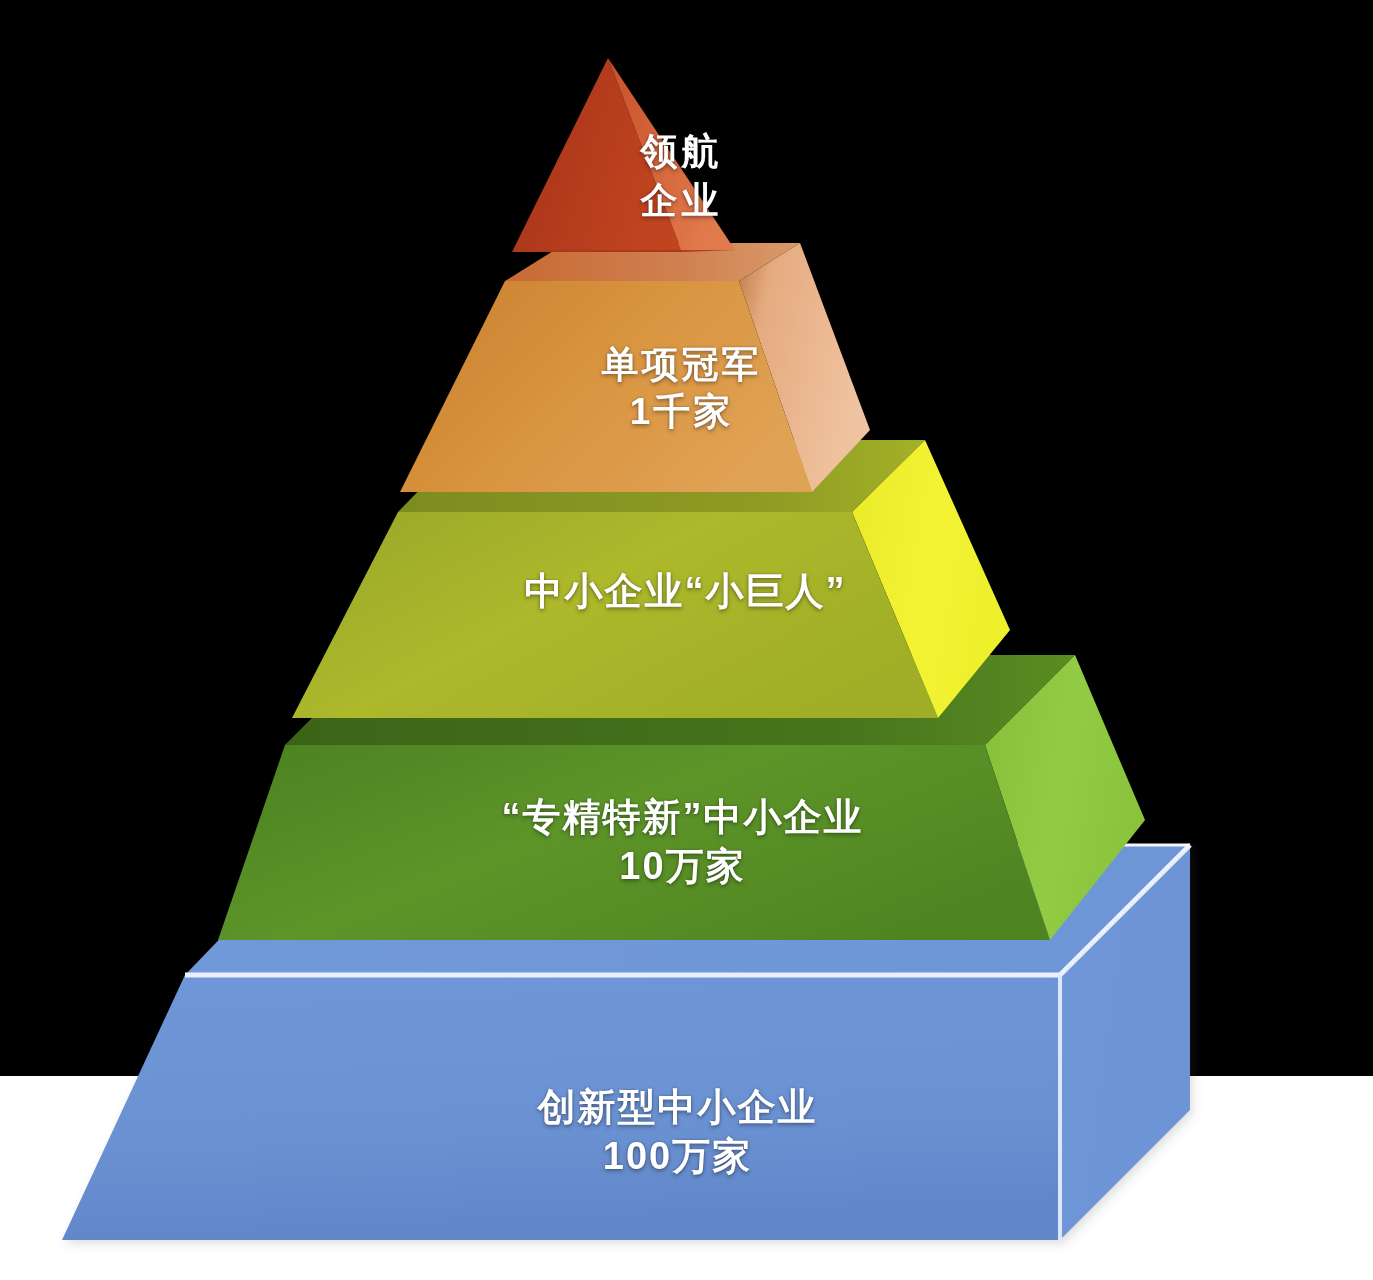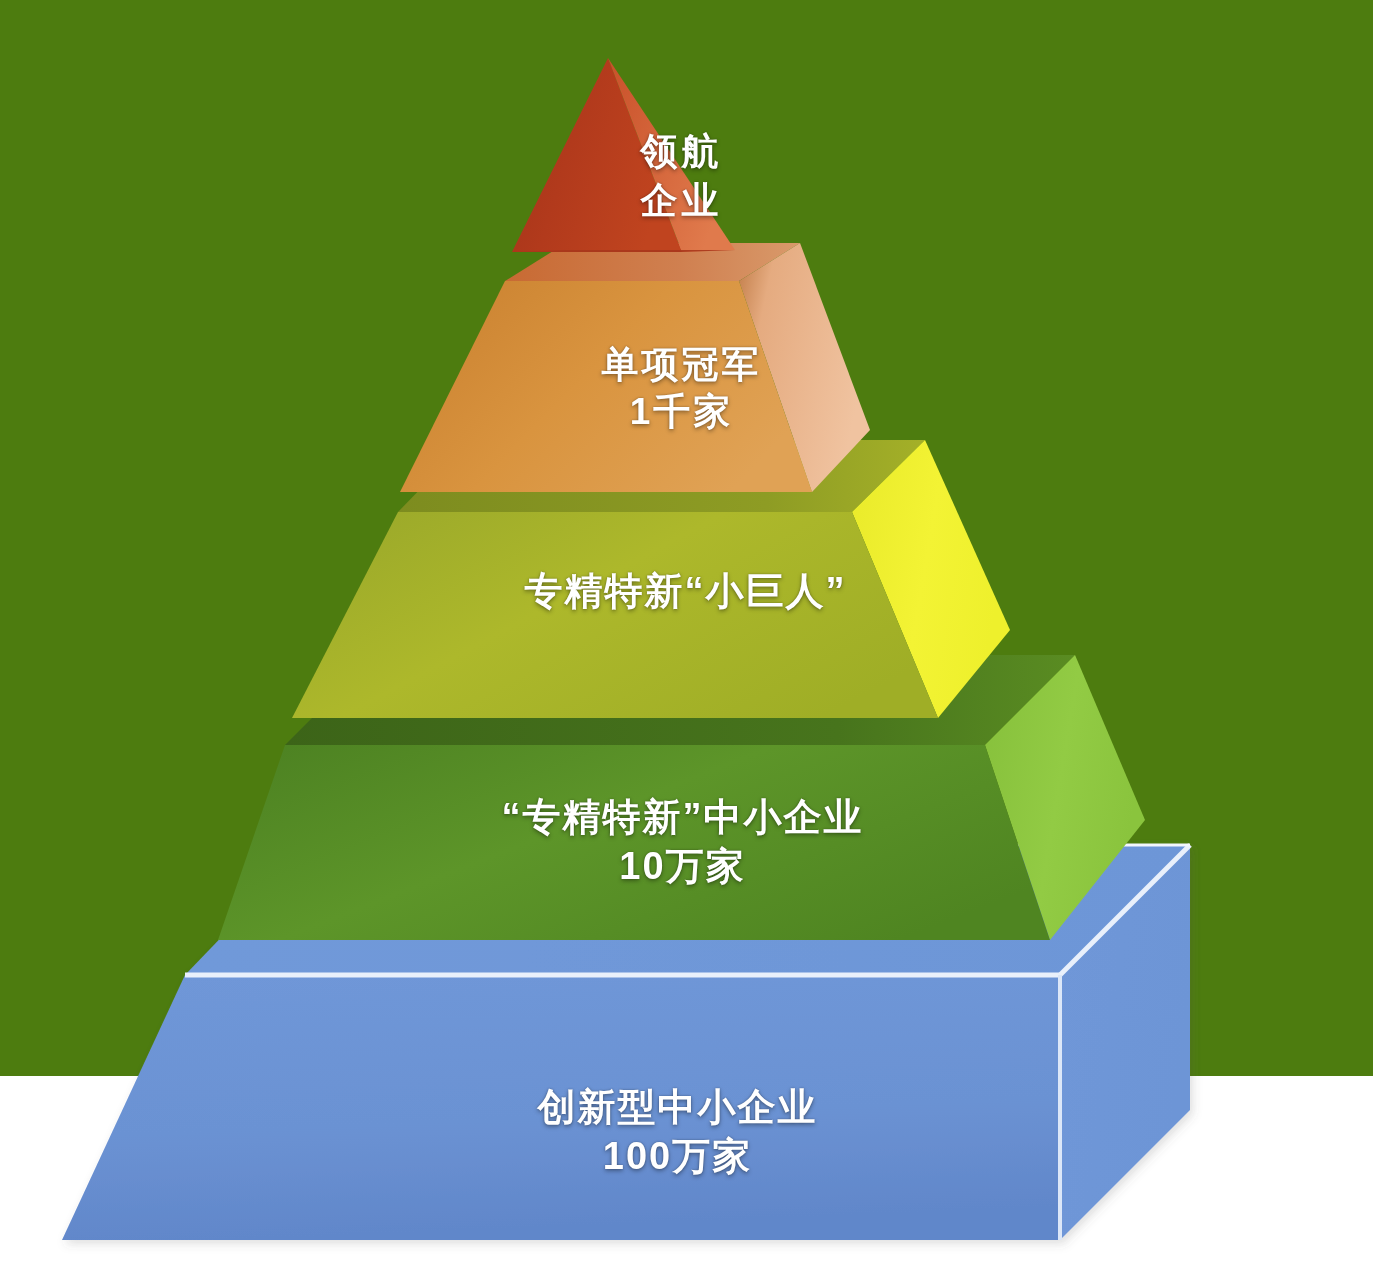--- a/index.html
+++ b/index.html
@@ -11,21 +11,21 @@
   body {
     width: 1373px;
     height: 1280px;
     font-family: "Liberation Sans", "DejaVu Sans", sans-serif;
     overflow: hidden;
   }
   #pyramid-root {
     position: relative;
     width: 1373px;
     height: 1076px;
-    background: #4d7c0f;
+    background: #000000;
   }
   svg.pyramid-svg {
     position: absolute;
     top: 0;
     left: 0;
     width: 1373px;
     height: 1280px;
     display: block;
   }
   .tier-label {
@@ -216,21 +216,21 @@
     <span class="ln1">领航</span>
     <span class="ln2">企业</span>
   </div>
 
   <div class="tier-label" id="label-tier-2">
     <span class="ln1">单项冠军</span>
     <span class="ln2">1千家</span>
   </div>
 
   <div class="tier-label" id="label-tier-3">
-    <span class="ln1">专精特新“小巨人”</span>
+    <span class="ln1">中小企业“小巨人”</span>
   </div>
 
   <div class="tier-label" id="label-tier-4">
     <span class="ln1">“专精特新”中小企业</span>
     <span class="ln2">10万家</span>
   </div>
 
   <div class="tier-label" id="label-tier-5">
     <span class="ln1">创新型中小企业</span>
     <span class="ln2">100万家</span>

